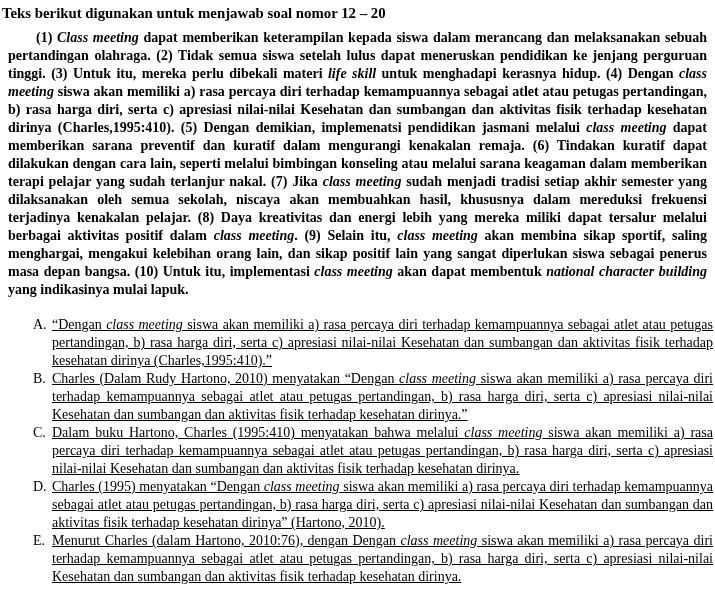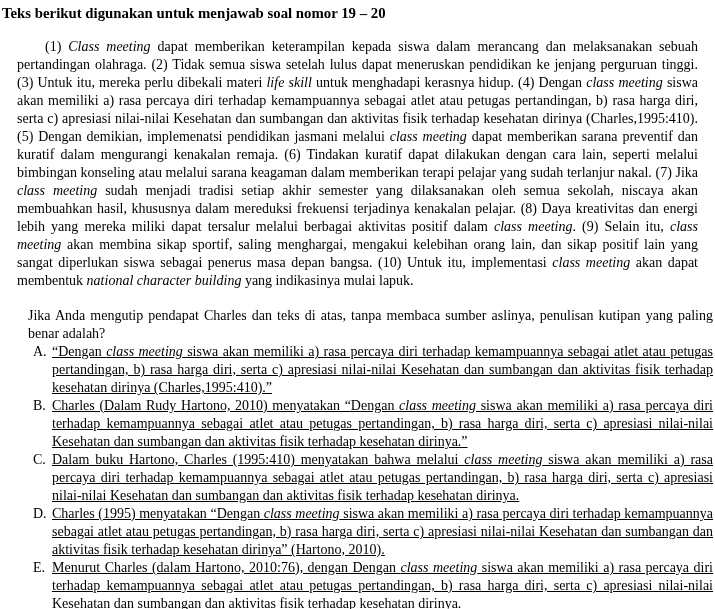--- a/index.html
+++ b/index.html
@@ -21,23 +21,24 @@
     box-sizing: border-box;
     width: 715px;
   }
   .title {
     font-size: 14.8px;
     font-weight: bold;
     margin: 0 0 4px 0;
     line-height: 20px;
   }
   .passage {
-    margin: 15px;
+    margin: 6px;
     text-align: justify;
     text-indent: 28px;
+    font-weight: bold;
   }
   .question-block {
     margin: 17px 0 0 26px;
   }
   .prompt {
     margin: 0;
     text-align: justify;
   }
   .options {
     margin: 0;
@@ -57,26 +58,25 @@
     flex: 1 1 auto;
     text-align: justify;
     text-decoration: underline;
   }
   i { font-style: italic; }
 </style>
 </head>
 <body>
 
 <div class="page">
-  <h1 class="title">Teks berikut digunakan untuk menjawab soal nomor 19 – 20</h1>
+  <h1 class="title">Teks berikut digunakan untuk menjawab soal nomor 12 – 20</h1>
 
   <p class="passage">(1) <i>Class meeting</i> dapat memberikan keterampilan kepada siswa dalam merancang dan melaksanakan sebuah pertandingan olahraga. (2) Tidak semua siswa setelah lulus dapat meneruskan pendidikan ke jenjang perguruan tinggi. (3) Untuk itu, mereka perlu dibekali materi <i>life skill</i> untuk menghadapi kerasnya hidup. (4) Dengan <i>class meeting</i> siswa akan memiliki a) rasa percaya diri terhadap kemampuannya sebagai atlet atau petugas pertandingan, b) rasa harga diri, serta c) apresiasi nilai-nilai Kesehatan dan sumbangan dan aktivitas fisik terhadap kesehatan dirinya (Charles,1995:410). (5) Dengan demikian, implemenatsi pendidikan jasmani melalui <i>class meeting</i> dapat memberikan sarana preventif dan kuratif dalam mengurangi kenakalan remaja. (6) Tindakan kuratif dapat dilakukan dengan cara lain, seperti melalui bimbingan konseling atau melalui sarana keagaman dalam memberikan terapi pelajar yang sudah terlanjur nakal. (7) Jika <i>class meeting</i> sudah menjadi tradisi setiap akhir semester yang dilaksanakan oleh semua sekolah, niscaya akan membuahkan hasil, khususnya dalam mereduksi frekuensi terjadinya kenakalan pelajar. (8) Daya kreativitas dan energi lebih yang mereka miliki dapat tersalur melalui berbagai aktivitas positif dalam <i>class meeting</i>. (9) Selain itu, <i>class meeting</i> akan membina sikap sportif, saling menghargai, mengakui kelebihan orang lain, dan sikap positif lain yang sangat diperlukan siswa sebagai penerus masa depan bangsa. (10) Untuk itu, implementasi <i>class meeting</i> akan dapat membentuk <i>national character building</i> yang indikasinya mulai lapuk.</p>
 
   <div class="question-block">
-    <p class="prompt">Jika Anda mengutip pendapat Charles dan teks di atas, tanpa membaca sumber aslinya, penulisan kutipan yang paling benar adalah?</p>
 
     <div class="options">
       <div class="option-row">
         <span class="option-label">A.</span>
         <span class="option-text">“Dengan <i>class meeting</i> siswa akan memiliki a) rasa percaya diri terhadap kemampuannya sebagai atlet atau petugas pertandingan, b) rasa harga diri, serta c) apresiasi nilai-nilai Kesehatan dan sumbangan dan aktivitas fisik terhadap kesehatan dirinya (Charles,1995:410).”</span>
       </div>
       <div class="option-row">
         <span class="option-label">B.</span>
         <span class="option-text">Charles (Dalam Rudy Hartono, 2010) menyatakan “Dengan <i>class meeting</i> siswa akan memiliki a) rasa percaya diri terhadap kemampuannya sebagai atlet atau petugas pertandingan, b) rasa harga diri, serta c) apresiasi nilai-nilai Kesehatan dan sumbangan dan aktivitas fisik terhadap kesehatan dirinya.”</span>
       </div>

